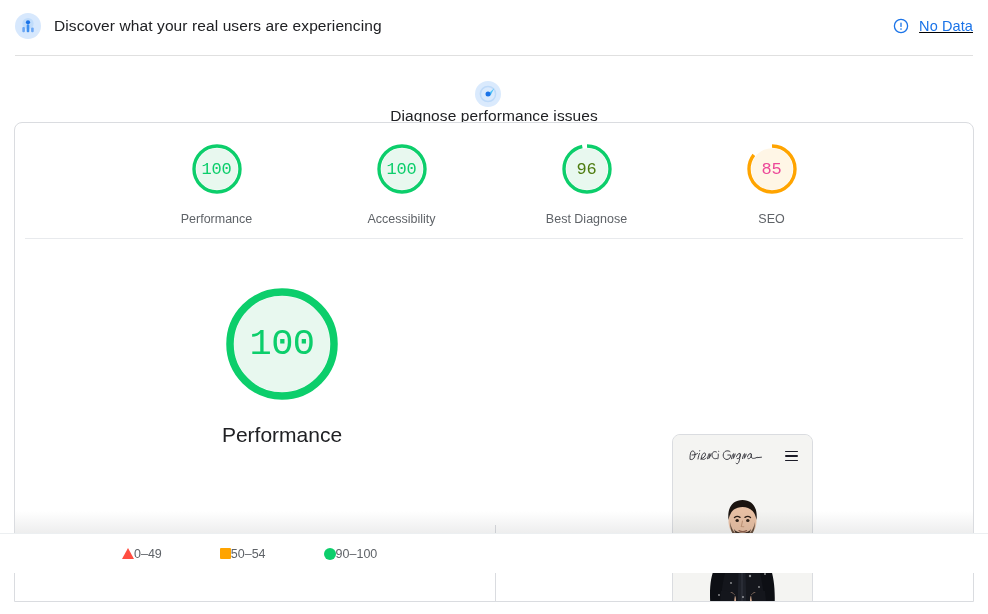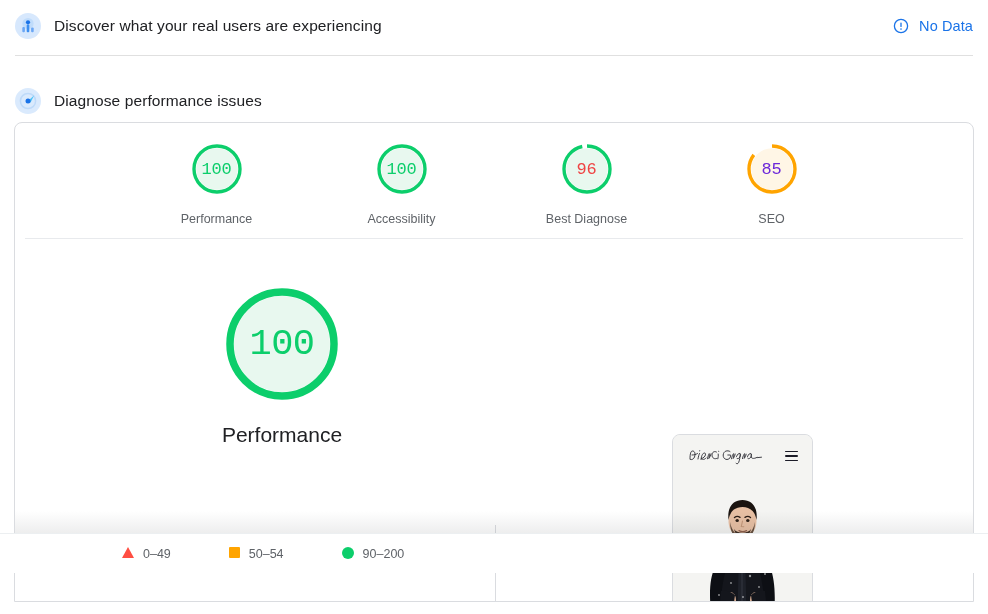--- a/index.html
+++ b/index.html
@@ -16,21 +16,21 @@
 
   
   .section-head {
     position: absolute;
     left: 0; right: 0;
     display: flex;
     align-items: center;
     padding: 0 15px;
   }
   #field-head { top: 6px; height: 40px; }
-  #lab-head   { top: 81px; height: 40px; }
+  #lab-head   { top: 81px; height: 40px; flex-direction: column; }
 
   .sec-icon {
     width: 26px; height: 26px;
     border-radius: 50%;
     flex: 0 0 26px;
     position: relative;
     margin-right: 13px;
     display: flex; align-items: center; justify-content: center;
   }
   .sec-icon svg { display:block; }
@@ -41,20 +41,21 @@
     font-weight: 400;
     letter-spacing: .1px;
     white-space: nowrap;
   }
 
   .head-right {
     margin-left: auto;
     display: flex;
     align-items: flex-start;
     gap: 10px;
+    text-decoration: underline;
   }
   .nodata-icon { width:16px; height:16px; display:block; }
   .nodata-text {
     font-size: 14.5px;
     color: #1a73e8;
     letter-spacing: .1px;
   }
 
   .hr-under-head {
     position: absolute;
@@ -226,22 +227,21 @@
   .legend-fade {
     position: absolute;
     left: 15px; right: 15px;
     bottom: 40px;
     height: 22px;
     background: linear-gradient(to top, rgba(60,64,67,.09), rgba(60,64,67,0));
     pointer-events: none;
   }
   .legend-item {
     display: flex;
-    align-items: flex-start;
-    gap: 9px;
+    align-items: center;
   }
   .legend-text {
     font-size: 12.5px;
     color: #5f6368;
   }
   .lg-tri {
     width: 0; height: 0;
     border-left: 6.5px solid transparent;
     border-right: 6.5px solid transparent;
     border-bottom: 11px solid #ff4e42;
@@ -319,31 +319,31 @@
             <span class="gauge-num" style="color:#0cce6b">100</span>
           </div>
           <div class="gauge-label">Accessibility</div>
         </div>
         <div class="gauge-item">
           <div class="gauge-ring">
             <svg width="54" height="54" viewBox="0 0 54 54">
               <circle cx="27" cy="27" r="20.8" fill="#e8f8ef"></circle>
               <circle cx="27" cy="27" r="23" fill="none" stroke="#0cce6b" stroke-width="3.4" stroke-dasharray="138.73 5.78" stroke-linecap="butt" transform="rotate(-90 27 27)"></circle>
             </svg>
-            <span class="gauge-num" style="color:#ef4444">96</span>
+            <span class="gauge-num" style="color:#4d7c0f">96</span>
           </div>
           <div class="gauge-label">Best Diagnose</div>
         </div>
         <div class="gauge-item">
           <div class="gauge-ring">
             <svg width="54" height="54" viewBox="0 0 54 54">
               <circle cx="27" cy="27" r="20.8" fill="#fff6e6"></circle>
               <circle cx="27" cy="27" r="23" fill="none" stroke="#ffa400" stroke-width="3.4" stroke-dasharray="122.84 21.68" stroke-linecap="butt" transform="rotate(-90 27 27)"></circle>
             </svg>
-            <span class="gauge-num" style="color:#6d28d9">85</span>
+            <span class="gauge-num" style="color:#ec4899">85</span>
           </div>
           <div class="gauge-label">SEO</div>
         </div>
       </div>
 
     <div class="card-hr"></div>
 
     <div class="big-area">
 
       <div class="big-gauge-wrap">
@@ -459,17 +459,17 @@
       <div class="legend-item">
         <span class="lg-tri"></span>
         <span class="legend-text">0–49</span>
       </div>
       <div class="legend-item">
         <span class="lg-sq"></span>
         <span class="legend-text">50–54</span>
       </div>
       <div class="legend-item">
         <span class="lg-ci"></span>
-        <span class="legend-text">90–200</span>
+        <span class="legend-text">90–100</span>
       </div>
     </div>
 
 </div>
 
 </body></html>

